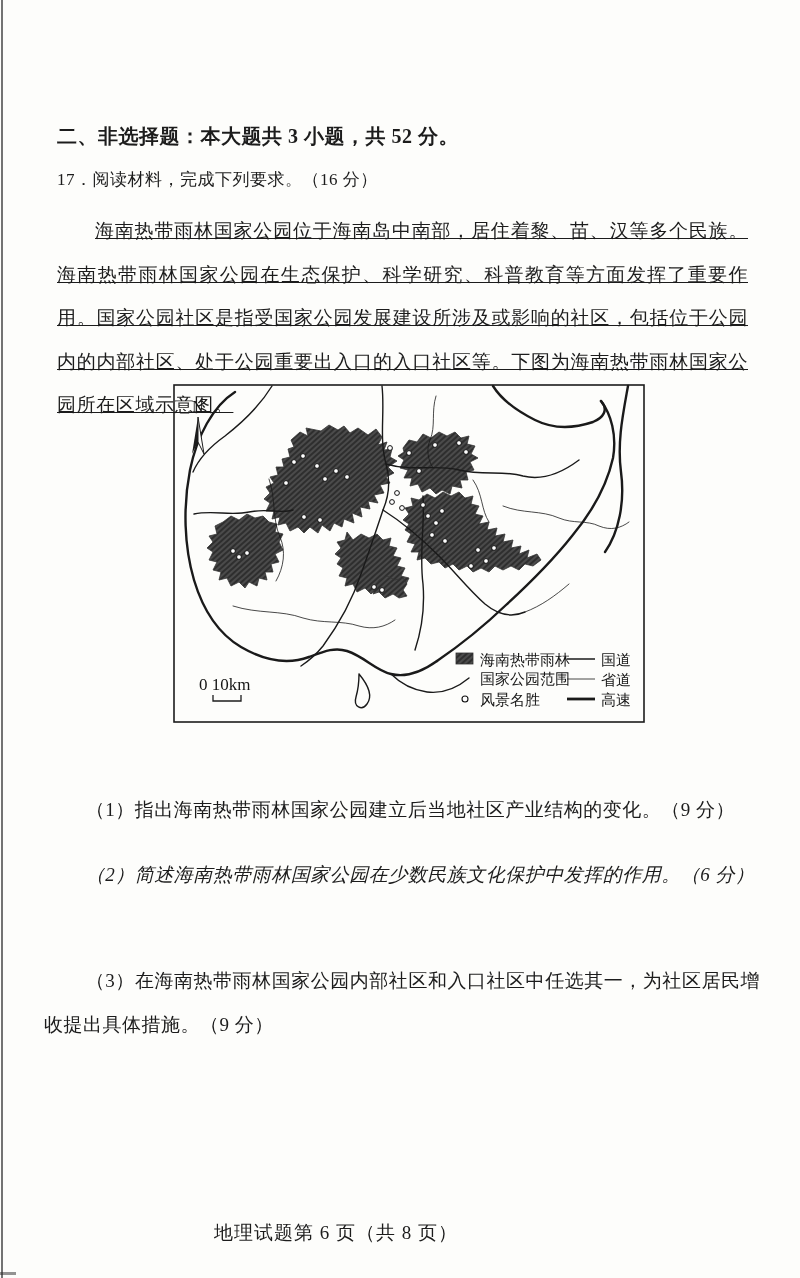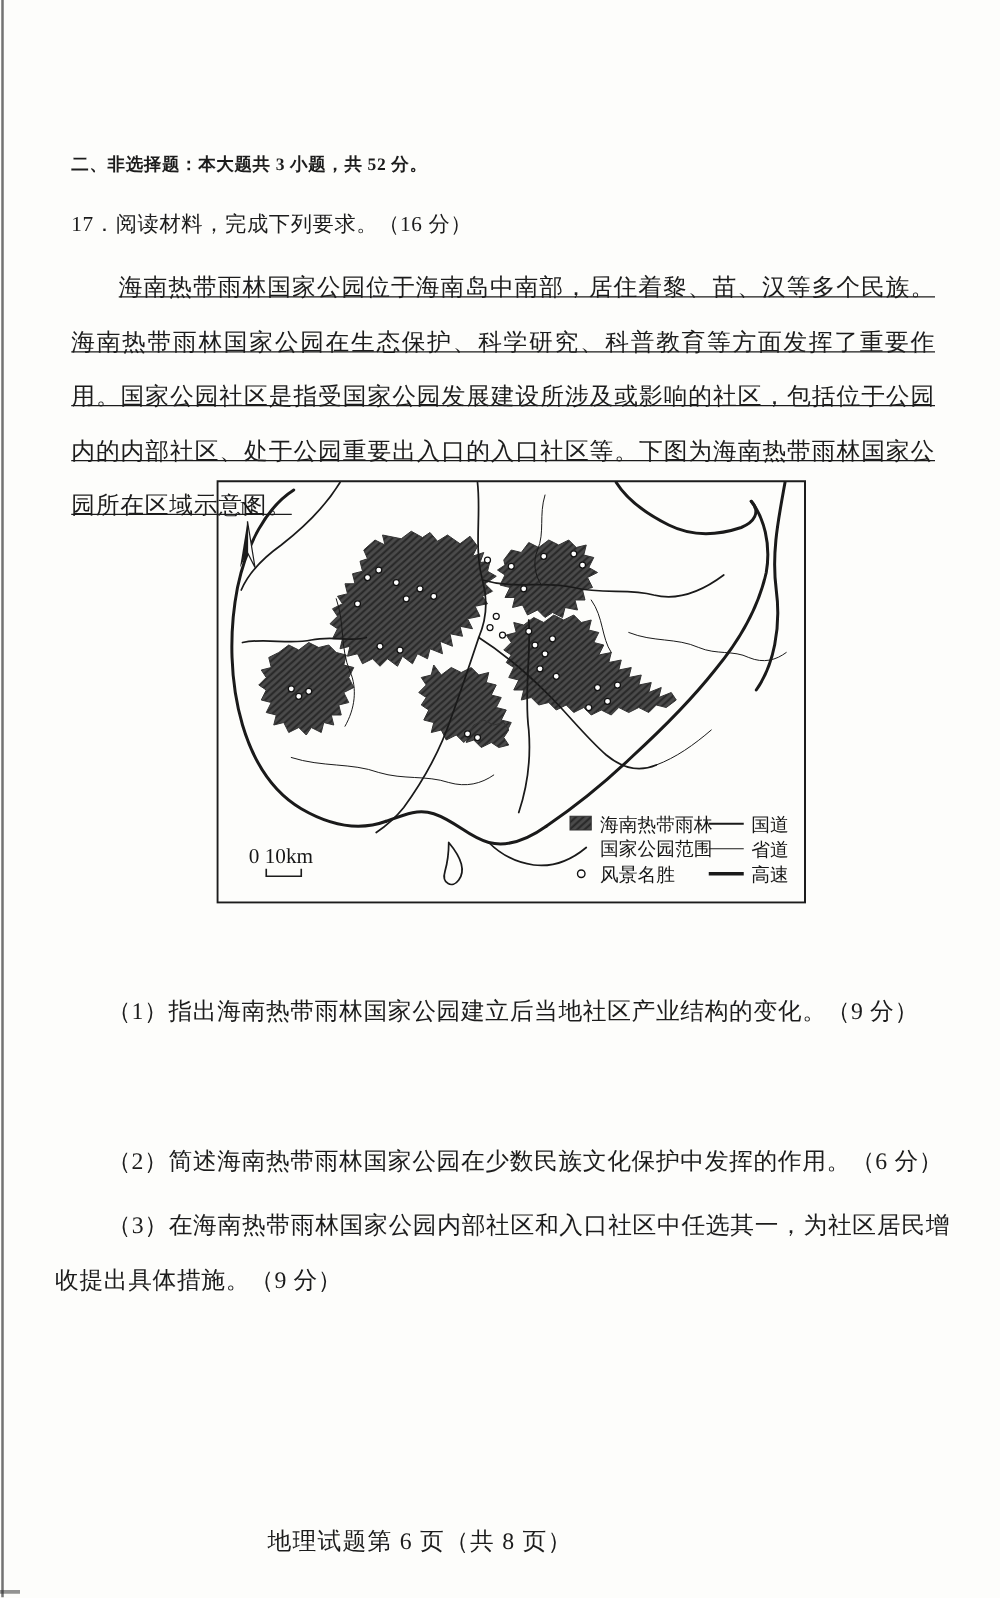--- a/index.html
+++ b/index.html
@@ -6,41 +6,41 @@
   body{
     width:800px;height:1278px;position:relative;
     background:#fdfdfb;color:#1c1c1c;
     font-family:"Liberation Serif","DejaVu Serif",serif;
     overflow:hidden;
   }
   .scan-edge{position:absolute;left:1px;top:0;width:2px;height:1278px;background:#2a2a2a;opacity:.65;}
   .scan-corner{position:absolute;left:0;top:1272px;width:16px;height:3px;background:#2a2a2a;opacity:.5;}
   .section-header{
     position:absolute;left:57px;top:123px;width:700px;
-    font-size:14px;font-weight:bold;letter-spacing:.5px;
+    font-size:20px;font-weight:bold;letter-spacing:.5px;
   }
   .q-lead{
     position:absolute;left:57px;top:168px;width:700px;
     font-size:17px;letter-spacing:.5px;
   }
   .material{
     position:absolute;left:57px;top:209px;width:691px;
     font-size:19px;line-height:43.5px;text-indent:2em;
     text-align:justify;text-justify:inter-ideograph;letter-spacing:.6px;text-decoration:underline;
   }
   .map-wrap{position:absolute;left:173px;top:384px;width:472px;height:339px;}
   .map-svg{display:block;width:472px;height:339px;}
   .map-svg text{font-family:"Liberation Serif","DejaVu Serif",serif;fill:#161616;}
   .subq{
     position:absolute;left:44px;width:716px;
     font-size:19px;line-height:44px;text-indent:2.2em;
     text-align:justify;letter-spacing:.5px;
   }
   .subq.q1{top:788px;}
-  .subq.q2{top:908px;}
+  .subq.q2{top:853px;font-style:italic;}
   .subq.q3{top:959px;}
   .footer{
     position:absolute;left:0;top:1220px;width:672px;
     text-align:center;font-size:19px;letter-spacing:1px;
   }
 </style>
 </head>
 <body>
 
 <div class="scan-edge"></div>

